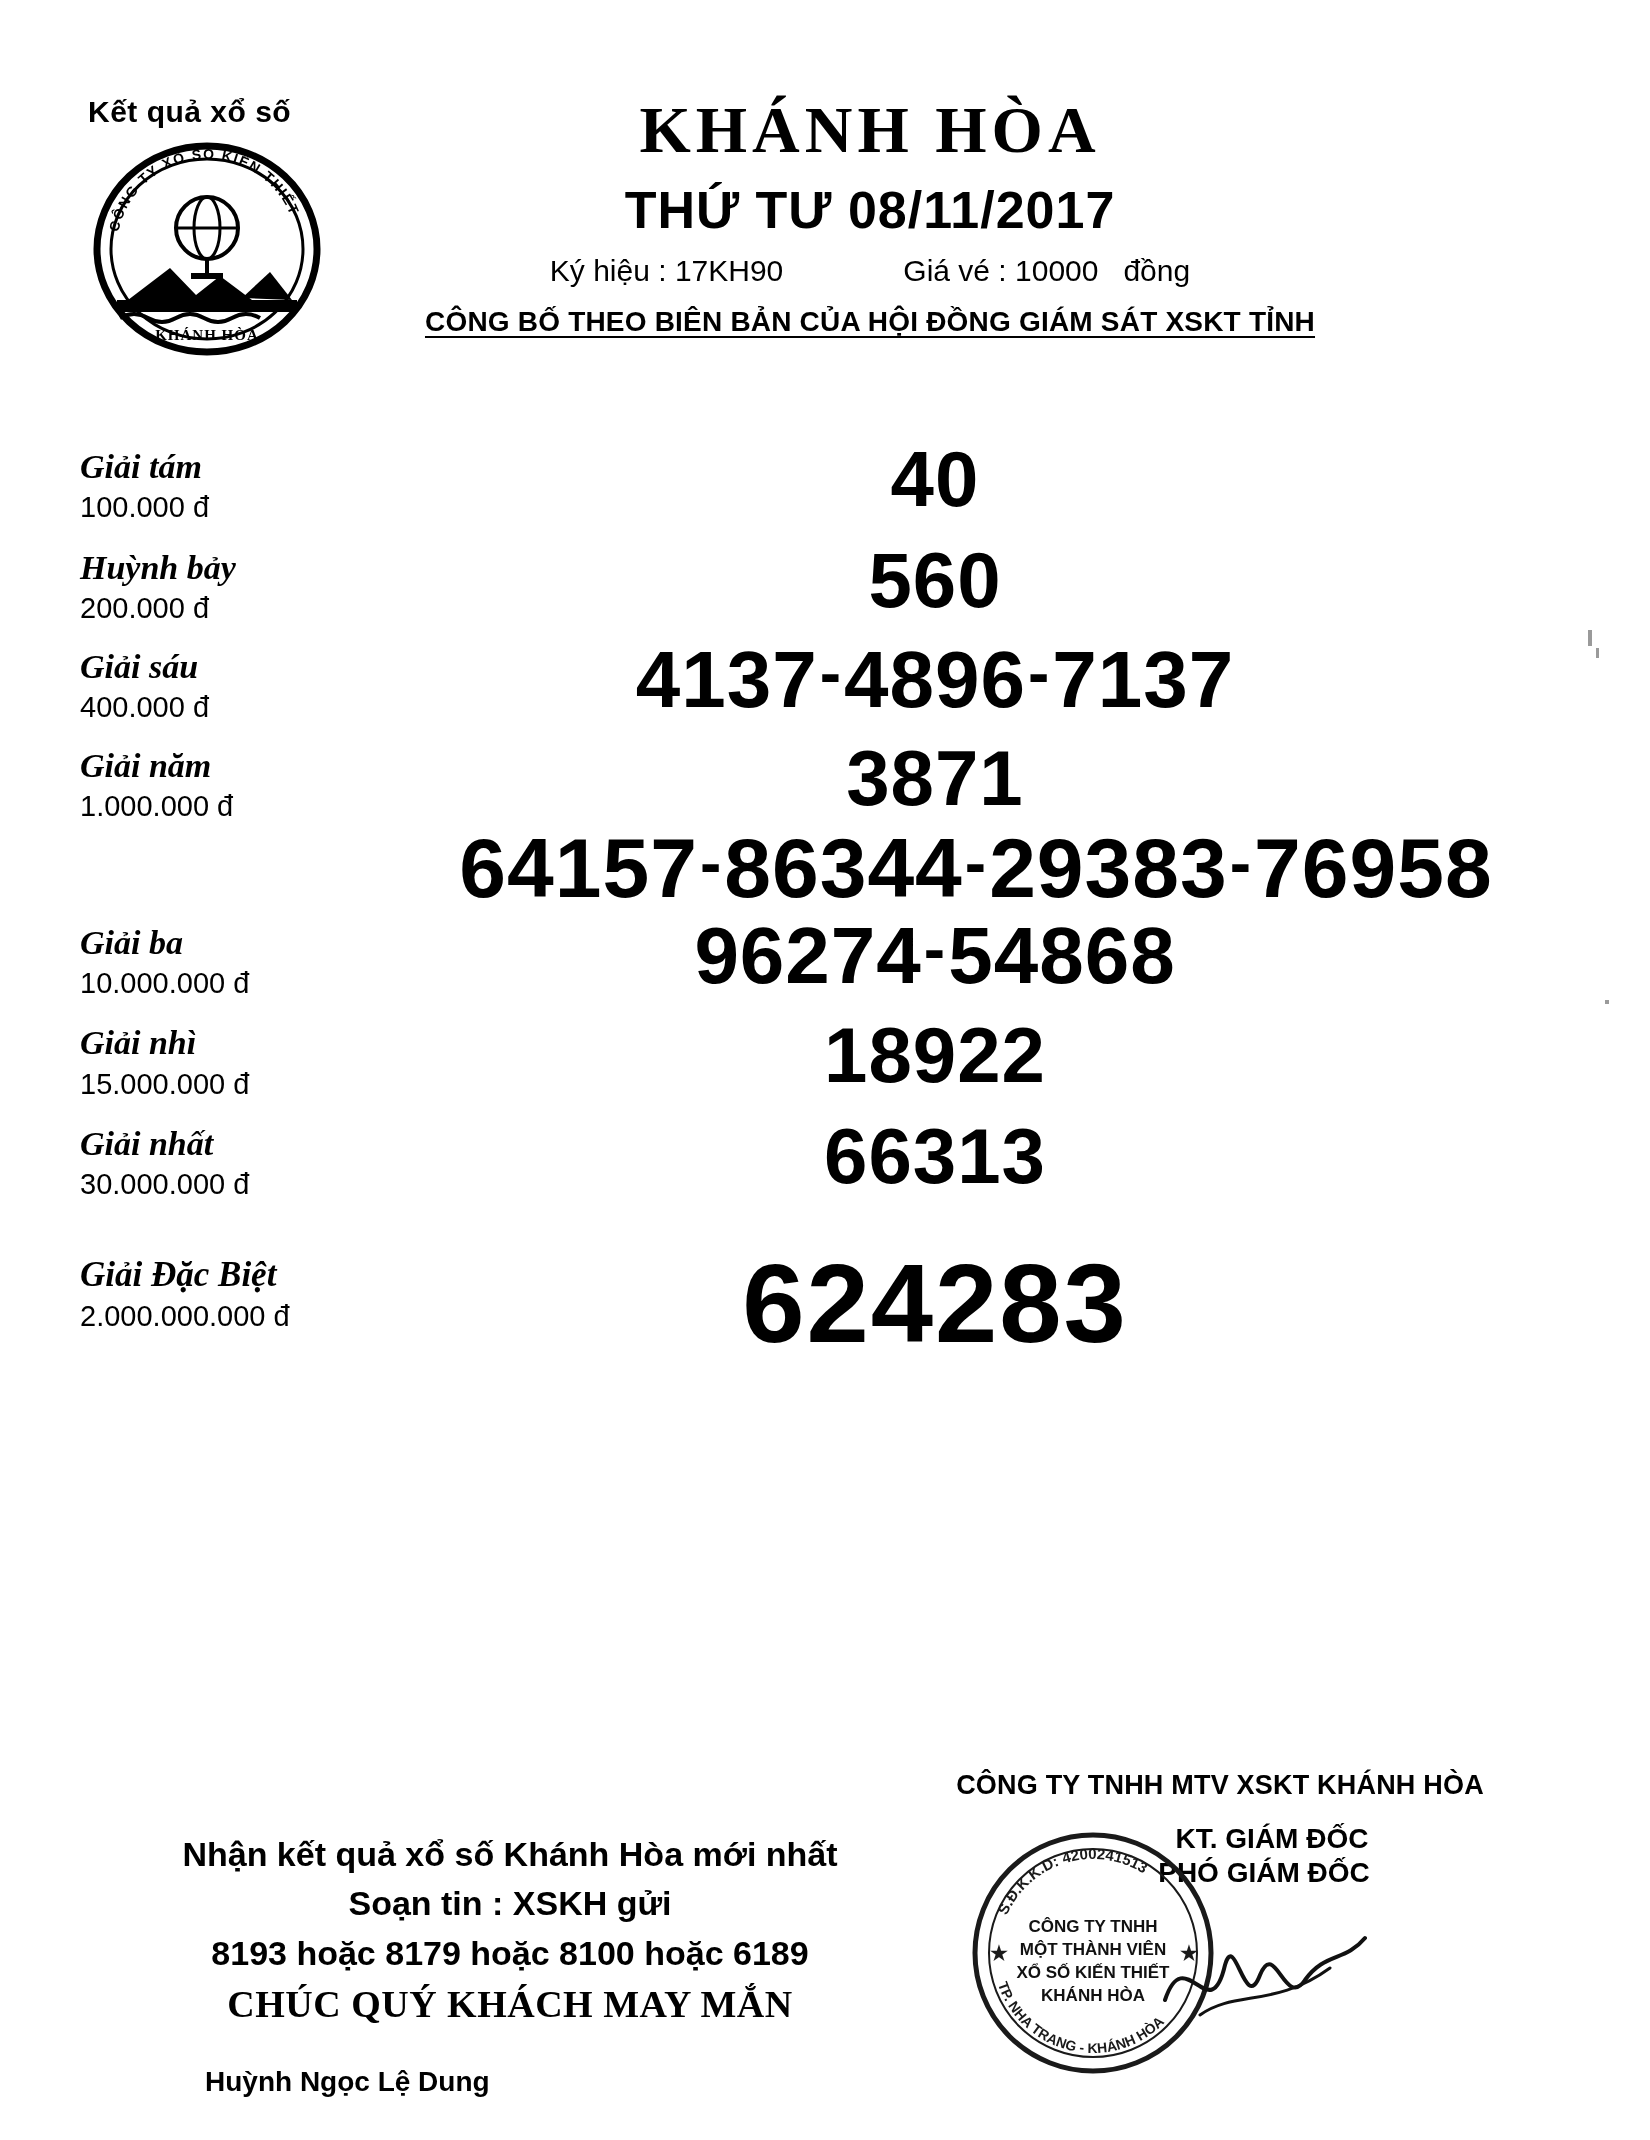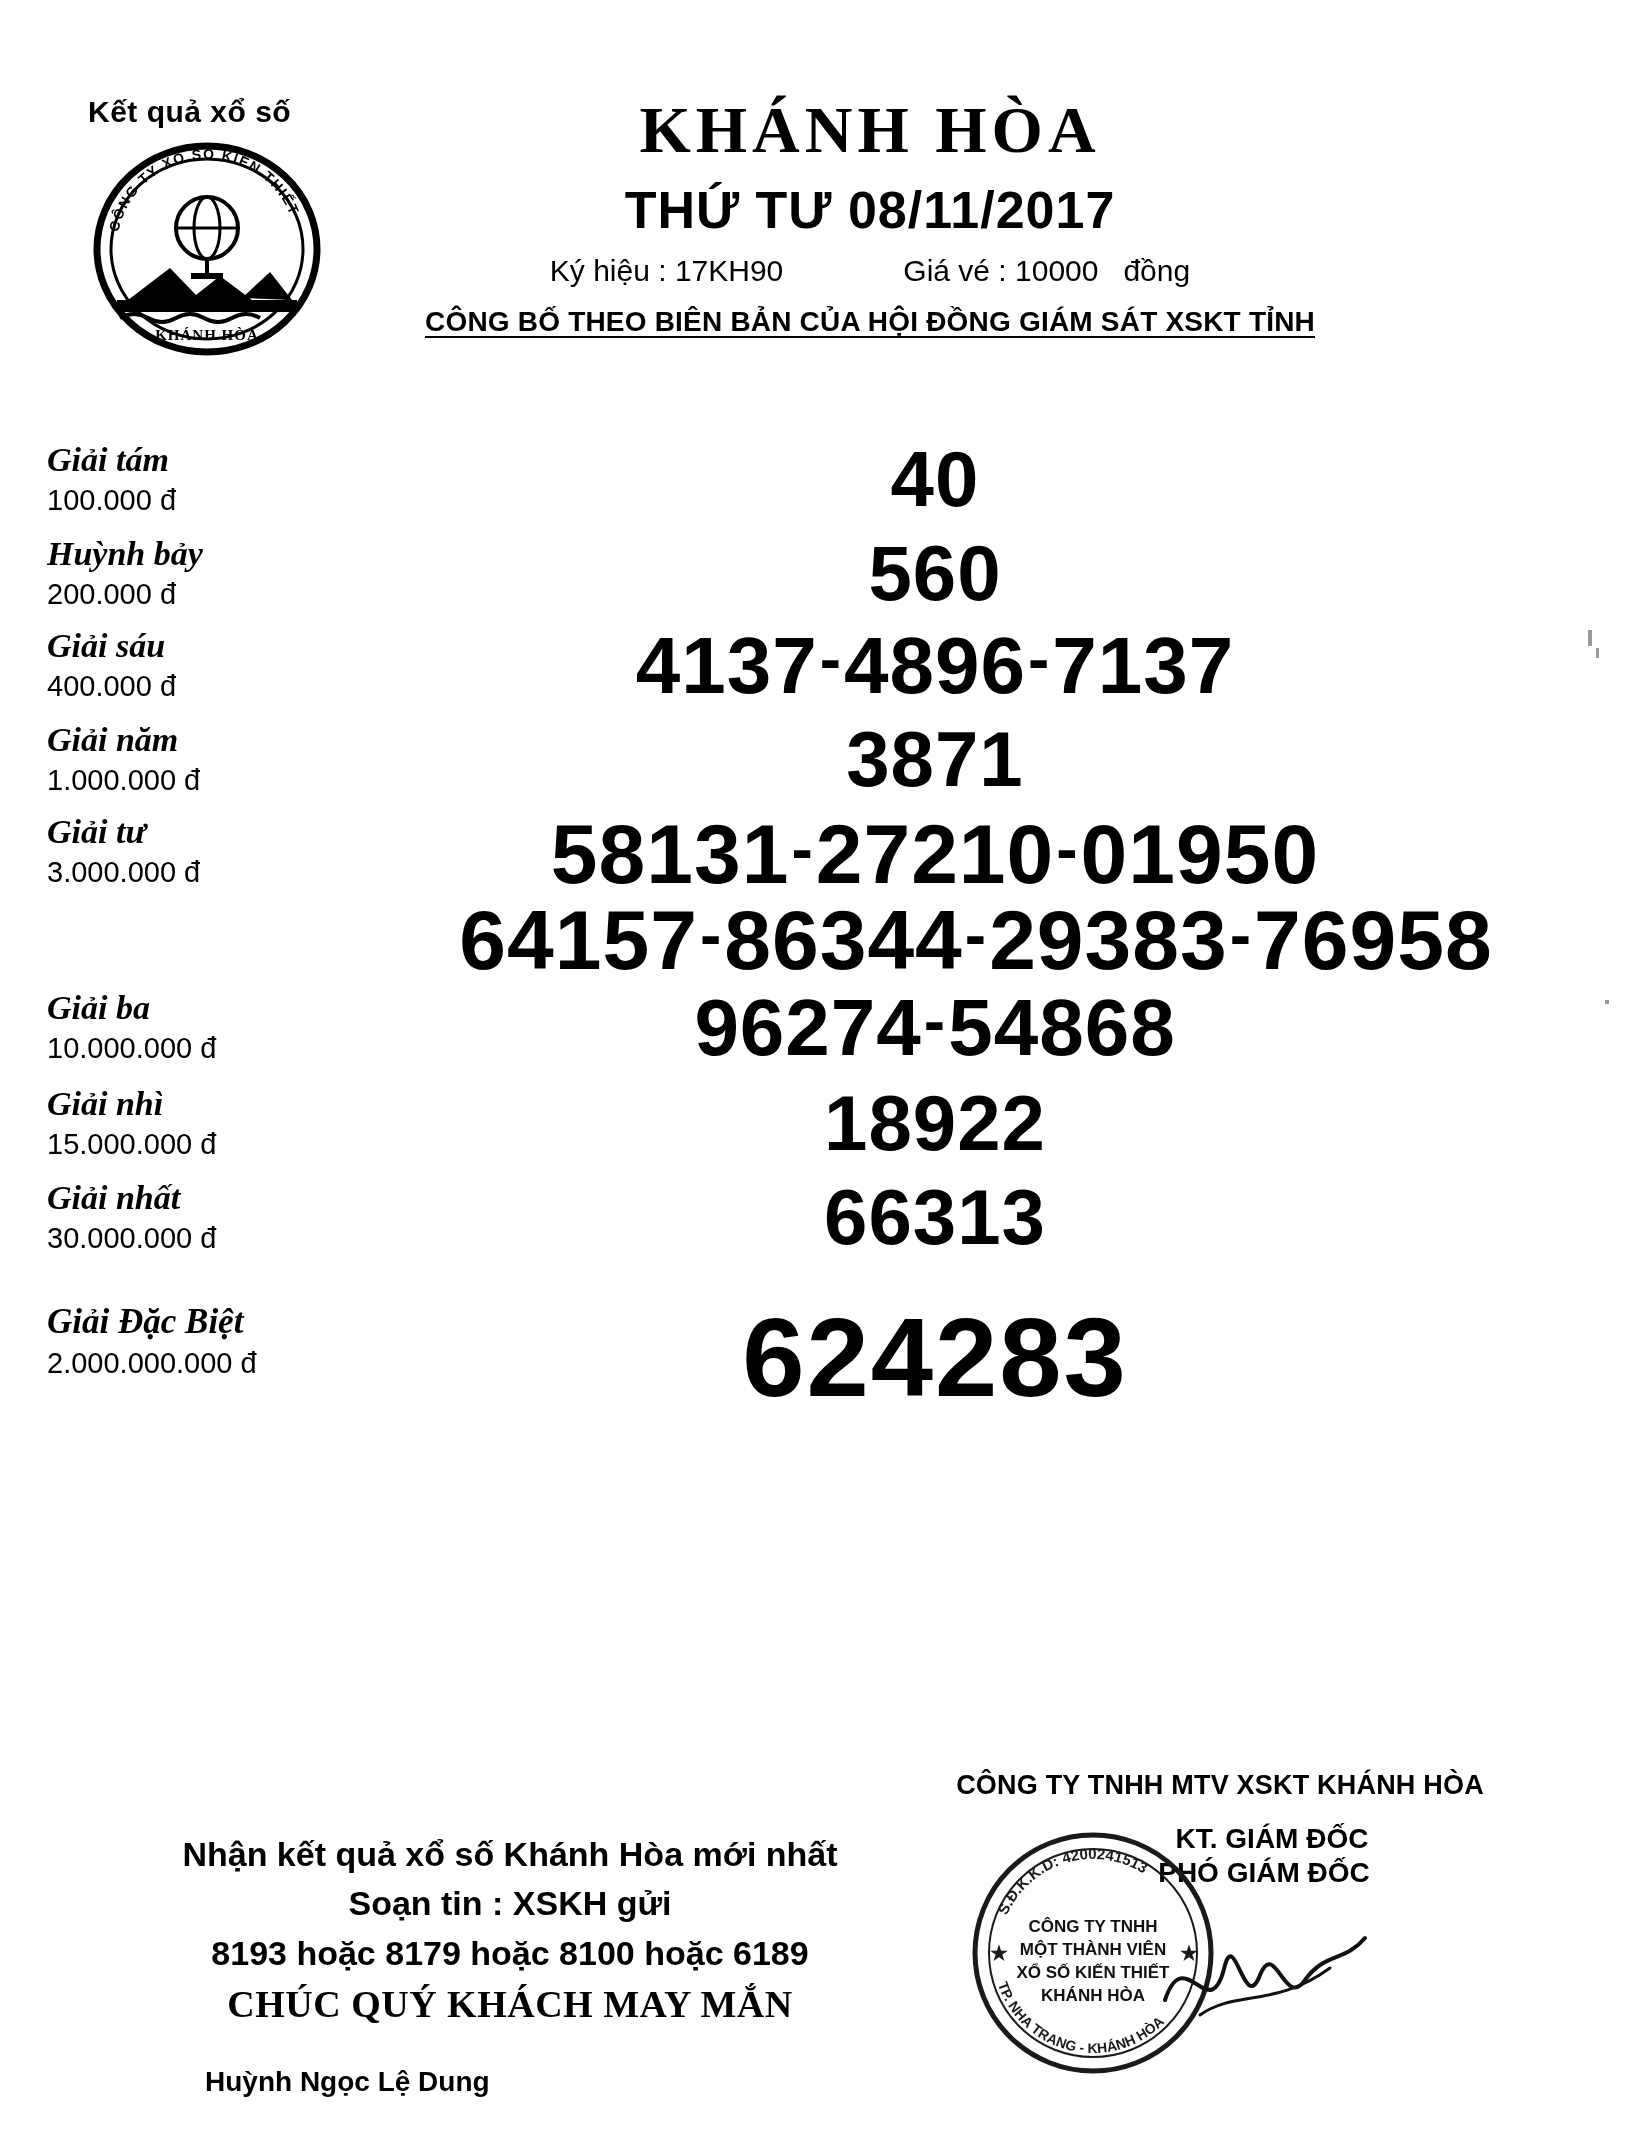--- a/index.html
+++ b/index.html
@@ -91,23 +91,24 @@
     top: 440px;
     width: 1650px;
   }
   .prize-row {
     position: relative;
     display: flex;
     align-items: flex-start;
   }
   .prize-label {
     width: 330px;
-    padding-left: 47px;
+    padding-left: 80px;
     box-sizing: border-box;
     flex: 0 0 330px;
+    margin-top: 7px;
   }
   .prize-name {
     font-family: "Liberation Serif", serif;
     font-style: italic;
     font-weight: bold;
     font-size: 34px;
     line-height: 1.15;
     white-space: nowrap;
   }
   .prize-amount {
@@ -327,27 +328,20 @@
           <div class="prize-amount">400.000 đ</div>
         </div>
         <div class="prize-numbers"><span>4137</span><span class="sep">-</span><span>4896</span><span class="sep">-</span><span>7137</span></div>
       </div>
       <div class="prize-row row-g5">
         <div class="prize-label">
           <div class="prize-name">Giải năm</div>
           <div class="prize-amount">1.000.000 đ</div>
         </div>
         <div class="prize-numbers"><span>3871</span></div>
-      </div>
-      <div class="prize-row row-g4">
-        <div class="prize-label">
-          <div class="prize-name">Giải tư</div>
-          <div class="prize-amount">3.000.000 đ</div>
-        </div>
-        <div class="prize-numbers"><span>58131</span><span class="sep">-</span><span>27210</span><span class="sep">-</span><span>01950</span></div>
       </div>
       <div class="prize-row row-g4b">
         <div class="prize-label">
           <div class="prize-name"></div>
           <div class="prize-amount"></div>
         </div>
         <div class="prize-numbers"><span>64157</span><span class="sep">-</span><span>86344</span><span class="sep">-</span><span>29383</span><span class="sep">-</span><span>76958</span></div>
       </div>
       <div class="prize-row row-g3">
         <div class="prize-label">

